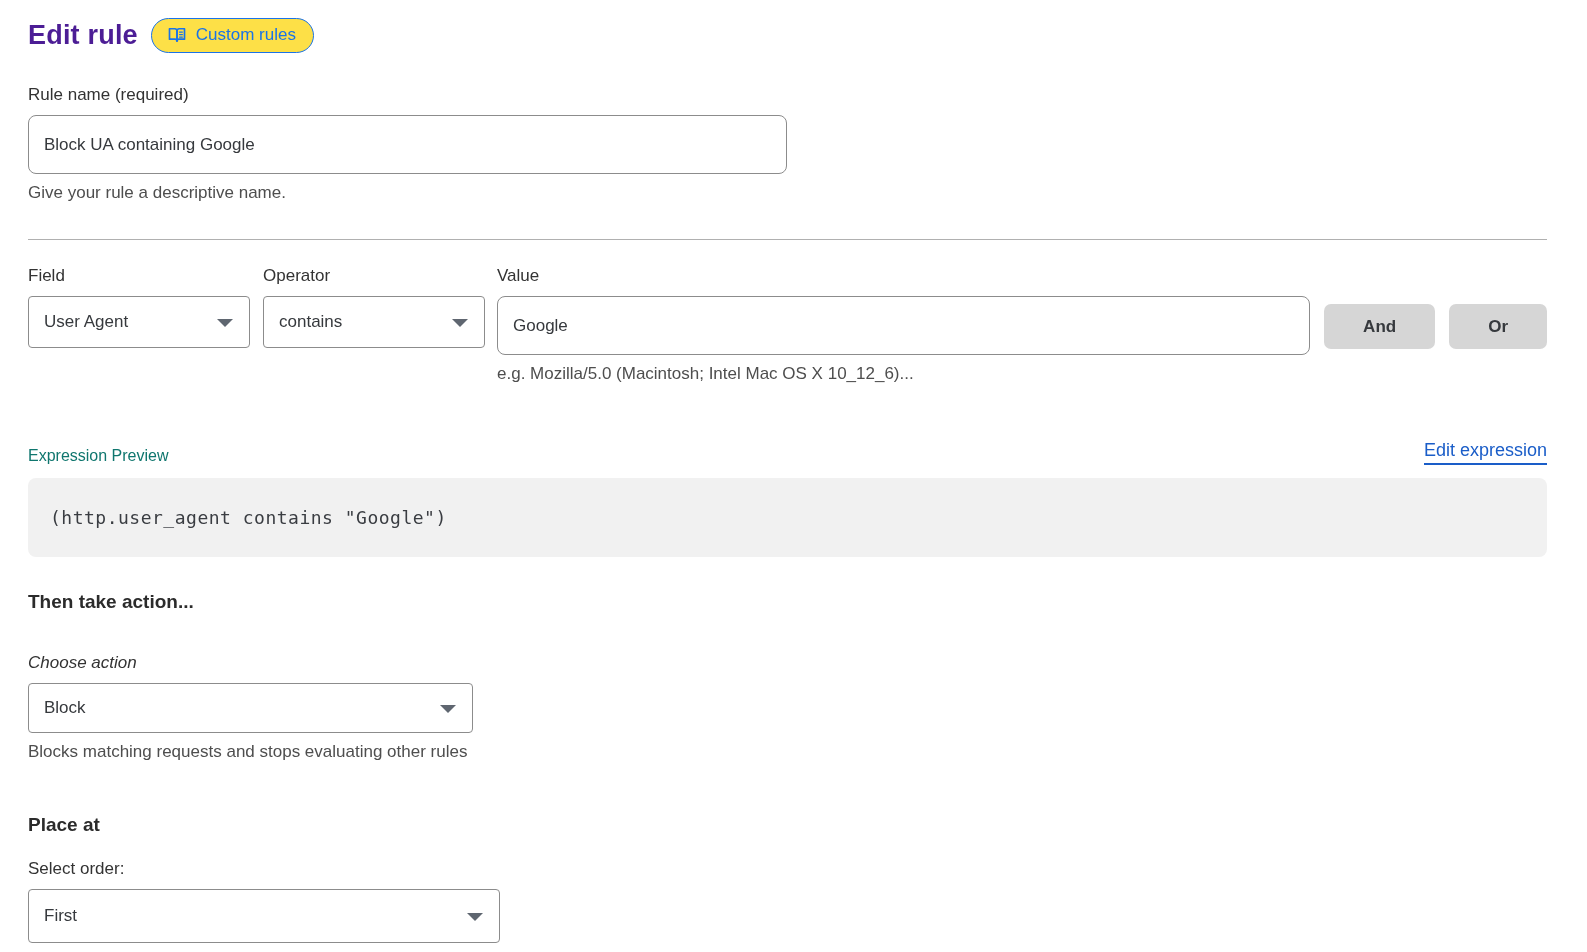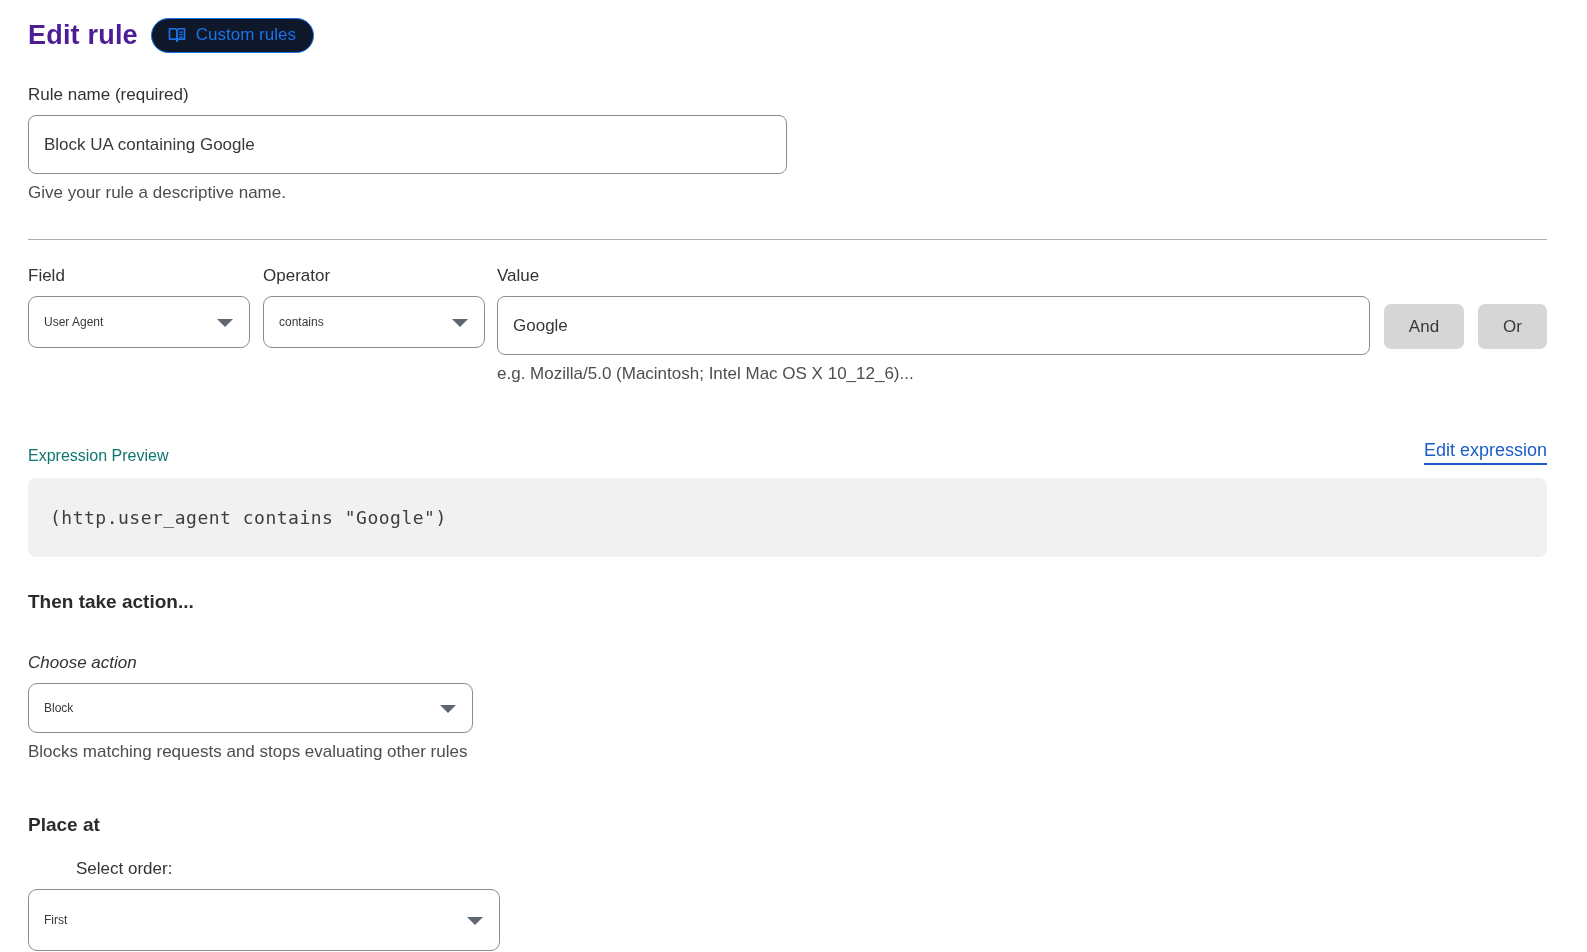--- a/index.html
+++ b/index.html
@@ -10,21 +10,21 @@
     padding: 18px 40px 40px 28px;
   }
   .content { width: 1519px; }
 
   
   .header { display: flex; align-items: center; gap: 13px; margin-bottom: 32px; }
   .page-title { font-size: 27px; font-weight: 700; color: #4c1d95; letter-spacing: 0.2px; }
   .pill-btn {
     display: inline-flex; align-items: flex-start; gap: 9px;
     border: 1.5px solid #1a73e8; color: #1a73e8;
-    background: #0f172a; border-radius: 19px;
+    background: #fde047; border-radius: 19px;
     padding: 6px 17px 7px 15px; font-size: 17px; cursor: pointer;
   }
   .pill-btn svg { display: block; }
 
   
   .field-label { font-size: 17px; color: #333333; margin-bottom: 10px; }
   .helper-text { font-size: 17px; color: #4e4e4e; margin-top: 9px; }
   .text-input {
     height: 59px; border: 1px solid #8c8c8c; border-radius: 8px;
     font-size: 17px; color: #36393d; padding: 0 15px; background: #fff;
@@ -35,35 +35,36 @@
 
   .divider { border: none; border-top: 1px solid #b0b0b0; margin: 36px 0 26px 0; }
 
   
   .condition-row { display: flex; align-items: flex-start; }
   .cond-col { display: flex; flex-direction: column; }
   .col-field { width: 222px; margin-right: 13px; }
   .col-operator { width: 222px; margin-right: 12px; }
   .col-value { flex: 1; }
   .select-box {
-    position: relative; height: 52px; border: 1px solid #8c8c8c; border-radius: 9px;
+    position: relative; height: 52px; border: 1px solid #8c8c8c; border-radius: 4px;
     background: #fff; display: flex; align-items: center;
-    padding: 0 40px 0 15px; font-size: 12px; color: #36393d; cursor: pointer;
+    padding: 0 40px 0 15px; font-size: 17px; color: #36393d; cursor: pointer;
   }
   .caret {
     position: absolute; right: 16px; top: 50%; margin-top: -3px;
     width: 0; height: 0;
     border-left: 8px solid transparent; border-right: 8px solid transparent;
     border-top: 8px solid #5f6670;
   }
   .andor-group { display: flex; gap: 14px; padding-top: 38px; margin-left: 14px; }
   .andor-btn {
     height: 45px; border: none; border-radius: 7px; background: #d6d6d6;
-    color: #36393d; font-size: 17px; padding: 0 25px; cursor: pointer;
+    color: #36393d; font-size: 17px; padding: 0 39px; cursor: pointer;
     font-family: "Liberation Sans", "DejaVu Sans", sans-serif;
+    font-weight: bold;
   }
 
   
   .expression-section { margin-top: 56px; }
   .expr-header { display: flex; justify-content: space-between; align-items: flex-end; }
   .expr-label { font-size: 16px; color: #0f766e; }
   .edit-expression-link {
     font-size: 18px; color: #1a5dc8; text-decoration: none;
     border-bottom: 2px solid #1a5dc8; padding-bottom: 2px; cursor: pointer;
   }
@@ -72,22 +73,22 @@
     padding: 29px 22px; font-family: "DejaVu Sans Mono", "Liberation Mono", monospace;
     font-size: 18px; color: #3a3d42; letter-spacing: 0.5px;
   }
 
   
   .section-heading { font-size: 19px; font-weight: 700; color: #2b2b2b; }
   .action-section { margin-top: 34px; }
   .action-section .field-label { margin-top: 40px; font-style: italic; }
   .action-select { width: 445px; height: 50px; align-items: center; }
   .placement-section { margin-top: 52px; }
-  .placement-section .field-label { margin-top: 23px; margin-left: 48px; }
-  .order-select { width: 472px; height: 62px; }
+  .placement-section .field-label { margin-top: 23px; }
+  .order-select { width: 472px; height: 54px; }
 </style>
 </head>
 <body>
 
 <div class="content">
 
   <div class="header">
     <div class="page-title">Edit rule</div>
     <button class="pill-btn">
       <span>

